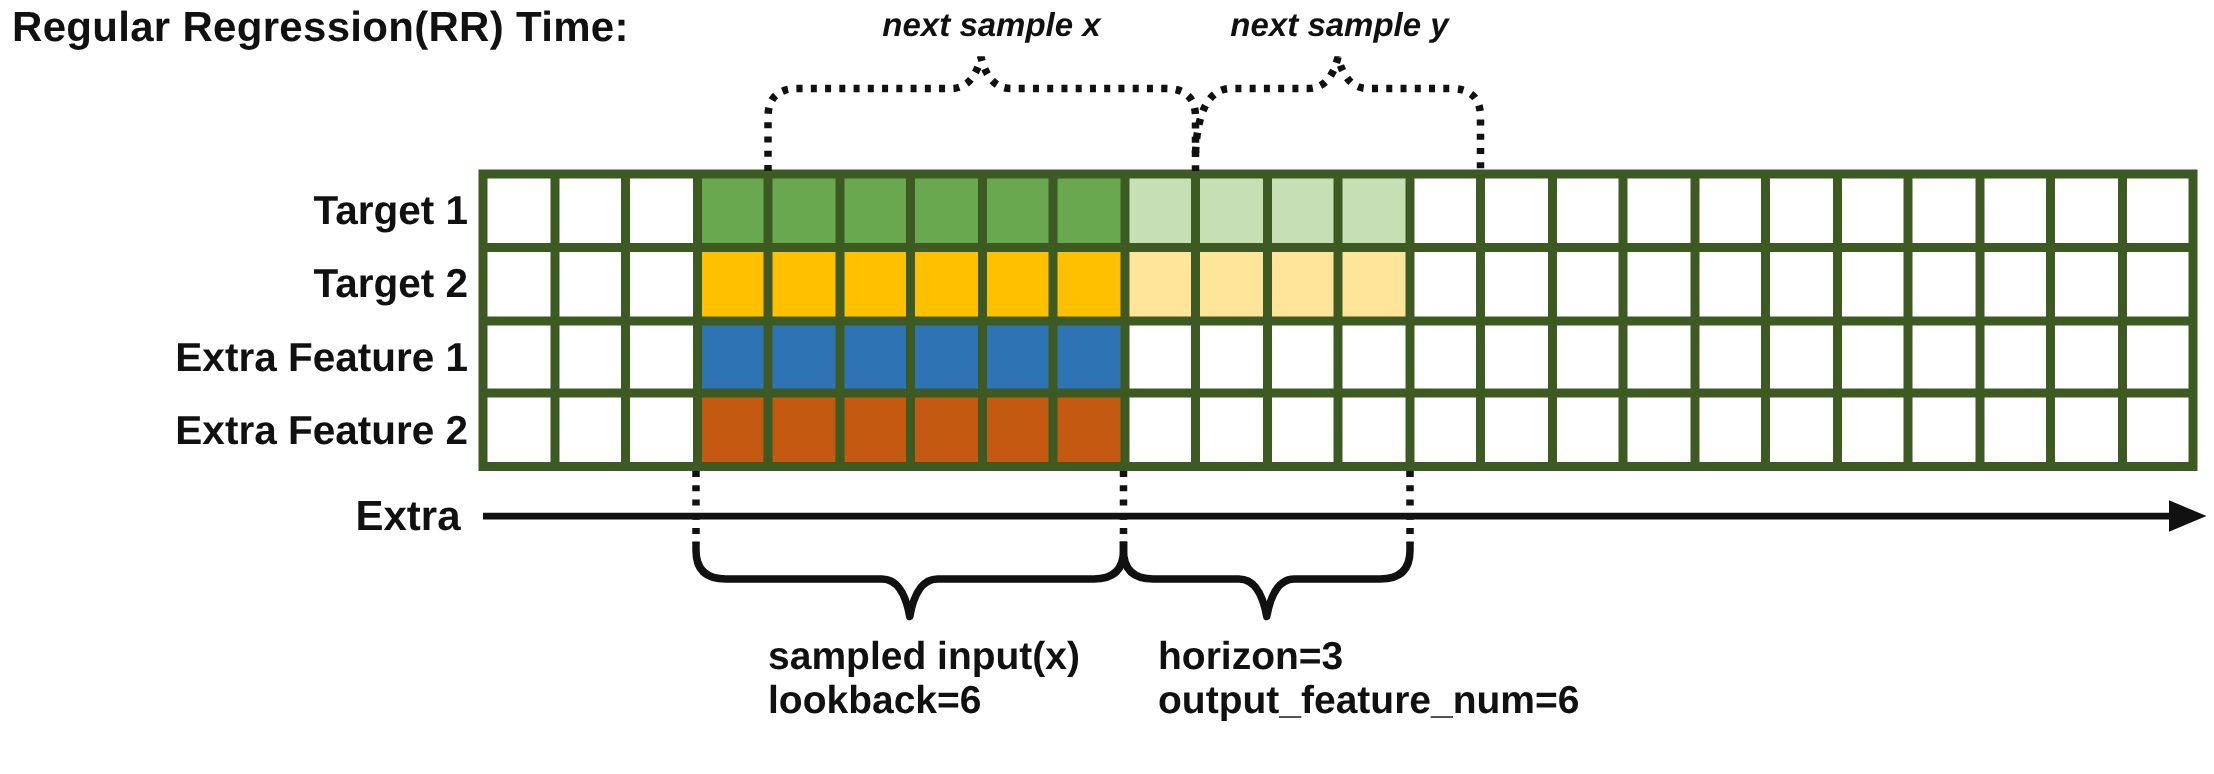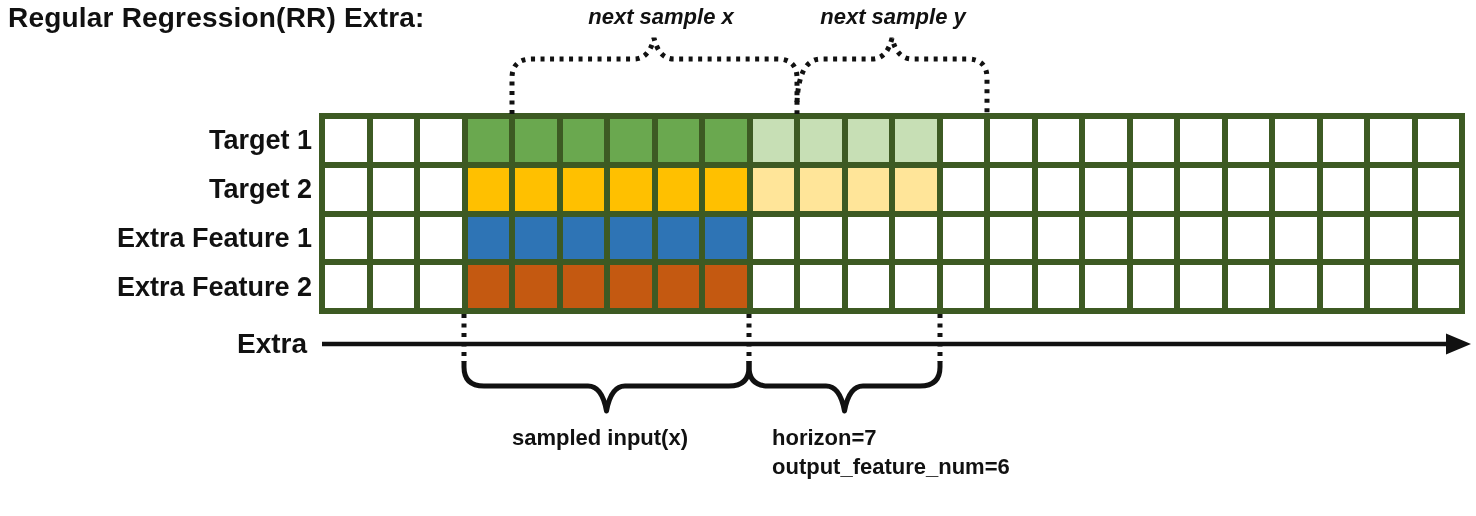--- a/index.html
+++ b/index.html
@@ -25,31 +25,31 @@
   svg.overlay{position:absolute;left:0;top:0;pointer-events:none;}
   .brace-label{
     position:absolute;top:4px;transform:translateX(-50%);
     font-size:22px;font-style:italic;font-weight:600;white-space:nowrap;
   }
   .time-label{
     position:absolute;right:1169px;top:328px;
     font-size:28px;font-weight:bold;
   }
   .param-block{
-    position:absolute;top:423px;font-size:22px;font-weight:600;
+    position:absolute;top:423px;font-size:26px;font-weight:600;
     line-height:29px;white-space:nowrap;
   }
   .param-block div{white-space:nowrap;}
 </style>
 </head>
 <body>
 
 <div id="canvas">
 
-  <div class="title">Regular Regression(RR) Extra:</div>
+  <div class="title">Regular Regression(RR) Time:</div>
 
   <div class="row-label" style="top:123px">Target 1</div>
   <div class="row-label" style="top:172px">Target 2</div>
   <div class="row-label" style="top:221px">Extra Feature 1</div>
   <div class="row-label" style="top:270px">Extra Feature 2</div>
 
   <div id="grid" style="background: rgb(61, 90, 35);">
       <div class="cell" style="background: rgb(255, 255, 255);"></div>
       <div class="cell" style="background: rgb(255, 255, 255);"></div>
       <div class="cell" style="background: rgb(255, 255, 255);"></div>
@@ -166,19 +166,20 @@
     <path d="M 749 361 L 749 367 Q 749 386 769 386 L 826 386 Q 840 386 844.5 411 Q 849 386 863 386 L 920 386 Q 940 386 940 367 L 940 361" fill="none" stroke="#111" stroke-width="5" stroke-linejoin="round"></path>
   </svg>
 
   <div class="brace-label" style="left:893px">next sample y</div>
   <div class="brace-label" style="left:661px">next sample x</div>
 
   <div class="time-label">Extra</div>
 
   <div class="param-block" style="left:512px">
     <div>sampled input(x)</div>
+    <div>lookback=6</div>
   </div>
   <div class="param-block" style="left:772px">
-    <div>horizon=7</div>
+    <div>horizon=3</div>
     <div>output_feature_num=6</div>
   </div>
 
 </div>
 
 </body></html>

